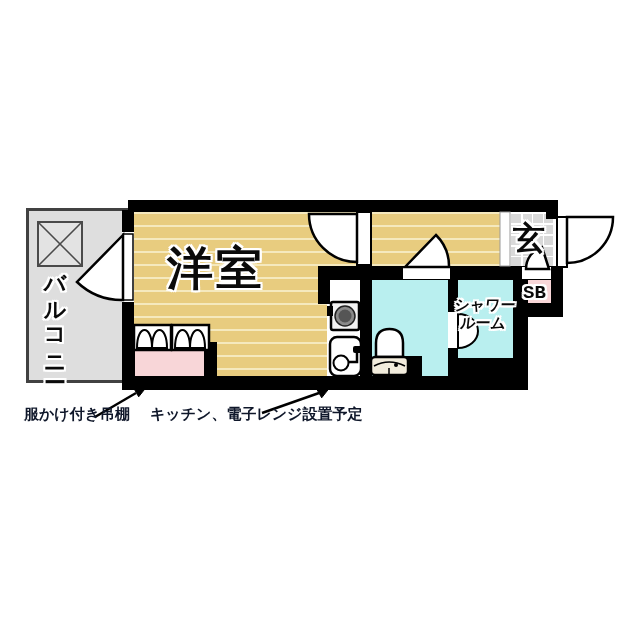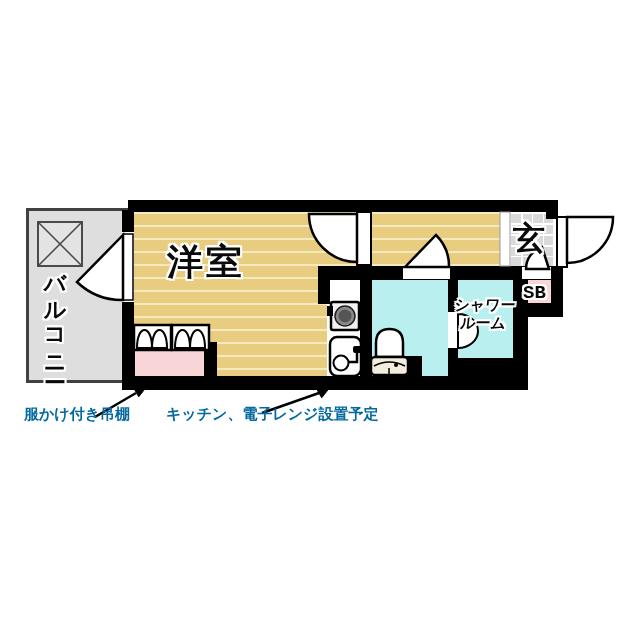--- a/index.html
+++ b/index.html
@@ -15,27 +15,27 @@
   .toilet-room{left:372px;top:280px;width:76px;height:96px;background:#B9EFEF;}
   .shower-room{left:458px;top:280px;width:55px;height:78px;background:#B9EFEF;}
   .entrance{left:510px;top:212px;width:43px;height:54px;background:#D9D9D9;
     background-image:repeating-linear-gradient(to right,#fff 0 1.5px,transparent 1.5px 11px),
                      repeating-linear-gradient(to bottom,#fff 0 1.5px,transparent 1.5px 11px);}
   .sb-box{left:522px;top:280px;width:29px;height:23px;background:#F8D6D8;}
   svg.overlay{position:absolute;left:0;top:0;z-index:5;}
   .label{position:absolute;z-index:8;color:#0a0a0a;font-weight:bold;white-space:nowrap;
     text-shadow:-2px -2px 0 #fff,2px -2px 0 #fff,-2px 2px 0 #fff,2px 2px 0 #fff,
                 -2px 0 0 #fff,2px 0 0 #fff,0 -2px 0 #fff,0 2px 0 #fff;}
-  .room-title{font-size:36px;letter-spacing:3px;font-family:Liberation Serif, serif;}
+  .room-title{font-size:46px;letter-spacing:3px;font-family:Liberation Serif, serif;}
   .vtext{writing-mode:vertical-rl;font-size:22px;letter-spacing:3px;}
   .entrance-label{font-size:32px;}
   .shower-label{font-size:15px;line-height:1.2;text-align:center;width:72px;
                 transform:skewX(-6deg);}
   .sb-label{font-size:19px;}
-  .note{position:absolute;z-index:8;font-size:15px;font-weight:bold;color:#0369a1;white-space:nowrap;}
+  .note{position:absolute;z-index:8;font-size:15px;font-weight:bold;color:#0f172a;white-space:nowrap;}
 </style>
 </head>
 <body>
 
 <div class="canvas">
 
   <div class="floor balcony"></div>
   <div class="floor stripes main-room"></div>
   <div class="floor stripes corridor"></div>
   <div class="floor kitchen"></div>
@@ -135,14 +135,14 @@
   <div class="label room-title" style="left:167px;top:238px;">洋室</div>
   <div class="label vtext" style="left:40px;top:258px;">バルコニー</div>
   <div class="label entrance-label" style="left:513px;top:217px;">玄</div>
   <div class="label shower-label" style="left:448px;top:296px;">
     <div>シャワー</div>
     <div>ルーム</div>
   </div>
   <div class="label sb-label" style="left:523px;top:282px;font-family:Liberation Mono, monospace;">SB</div>
 
   <div class="note" style="left:24px;top:405px;">服かけ付き吊棚</div>
-  <div class="note" style="left:166px;top:405px;text-align:right;">キッチン、電子レンジ設置予定</div>
+  <div class="note" style="left:150px;top:405px;text-align:right;">キッチン、電子レンジ設置予定</div>
 </div>
 
 </body></html>

